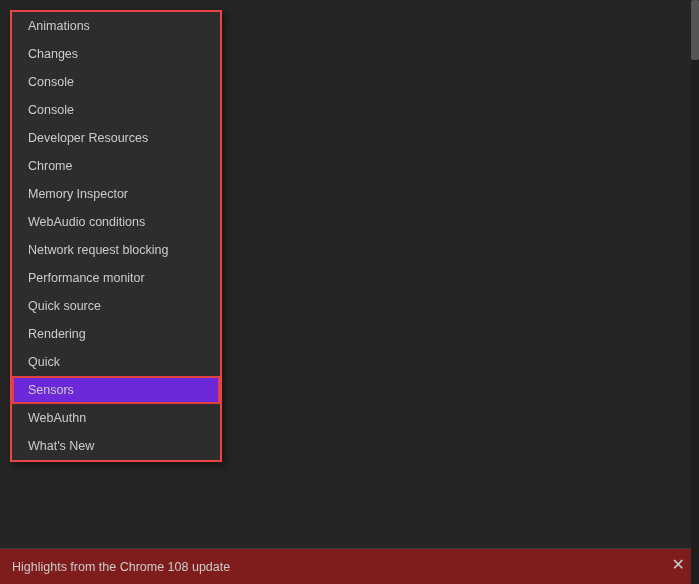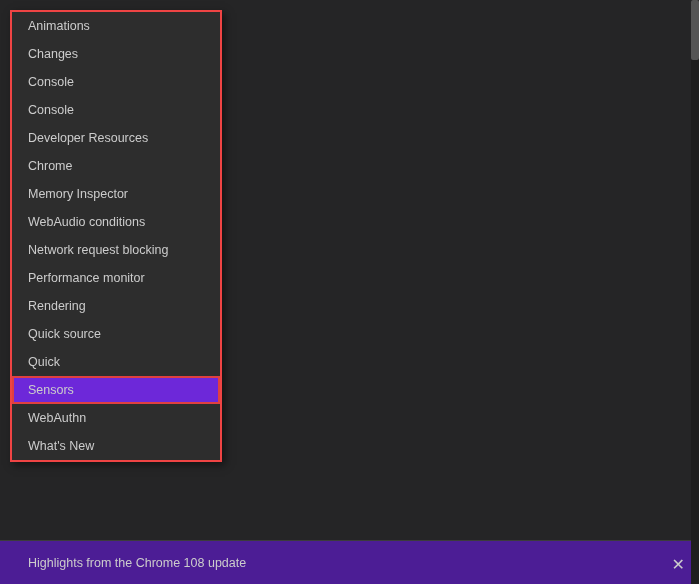--- a/index.html
+++ b/index.html
@@ -45,26 +45,26 @@
       outline: 2px solid #e04040;
       outline-offset: -2px;
       background-color: #6d28d9;
     }
 
     .bottom-bar {
       position: absolute;
       bottom: 0;
       left: 0;
       right: 0;
-      height: 44px;
-      background-color: #4c1d95;
+      height: 36px;
+      background-color: #7f1d1d;
       border-top: 1px solid #3c3c3c;
       display: flex;
       align-items: center;
-      padding: 0 28px;
+      padding: 0 12px;
       color: #cccccc;
       font-size: 12.5px;
     }
 
     .close-button {
       position: absolute;
       right: 8px;
       bottom: 8px;
       color: #cccccc;
       font-size: 16px;
@@ -100,22 +100,22 @@
 <div class="menu-item">Animations</div>
     <div class="menu-item">Changes</div>
     <div class="menu-item">Console</div>
     <div class="menu-item">Console</div>
     <div class="menu-item">Developer Resources</div>
     <div class="menu-item">Chrome</div>
     <div class="menu-item">Memory Inspector</div>
     <div class="menu-item">WebAudio conditions</div>
     <div class="menu-item">Network request blocking</div>
     <div class="menu-item">Performance monitor</div>
+    <div class="menu-item">Quick source</div>
     <div class="menu-item">Rendering</div>
-    <div class="menu-item">Quick source</div>
     <div class="menu-item">Quick</div>
     <div class="menu-item highlighted">Sensors</div>
     <div class="menu-item">WebAuthn</div>
     <div class="menu-item">What's New</div>
   </div>
 
 <div class="bottom-bar">
   <span>Highlights from the Chrome 108 update</span>
   <span class="close-button">✕</span>
 </div>

